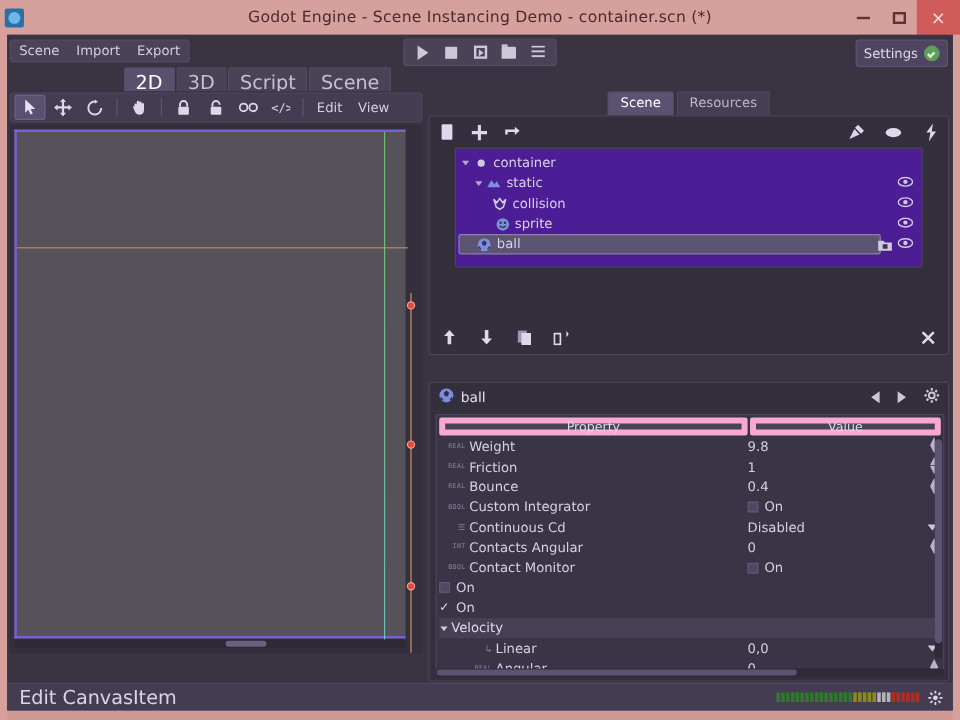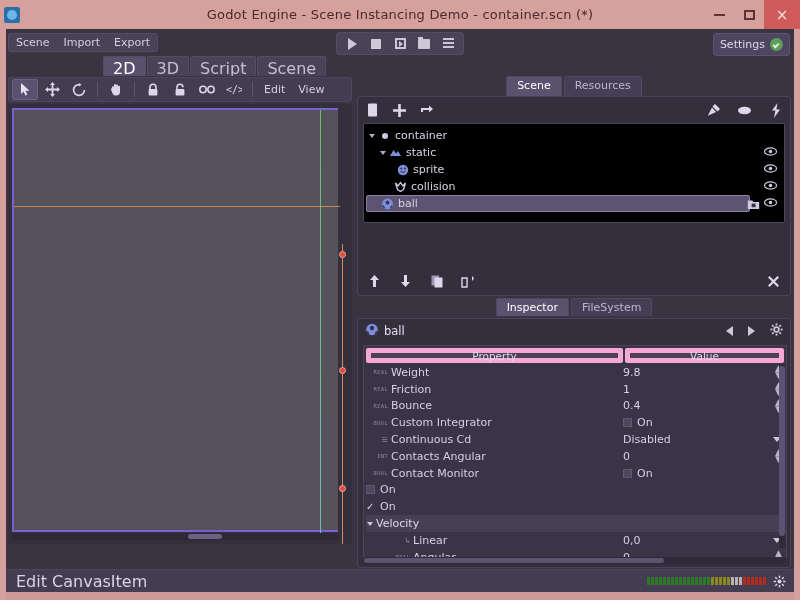--- a/index.html
+++ b/index.html
@@ -113,21 +113,21 @@
   .dtab { padding:2px 10px; font-size:11px; color:#bdb7cd; background:#453e54;
      border:1px solid #514860; border-bottom:none; border-radius:2px 2px 0 0; }
   .dtab.active { background:#5b5270; color:#ffffff; }
 
   .scene-dock { position:absolute; left:3px; top:20px; width:434px; height:200px;
      background:#342f3d; border:1px solid #4b4359; border-radius:3px; }
   .dock-toolbar { height:26px; display:flex; align-items:center; padding:0 6px; gap:10px; position:relative;}
   .di { width:17px; height:17px; display:flex; align-items:center; justify-content:center; color:#ded8ec; }
   .dock-toolbar .right-icons { position:absolute; right:6px; display:flex; gap:14px; }
 
-  .tree { margin:0 5px; background:#000000; border:1px solid #4b4359; border-radius:2px; height:100px; padding:3px 0; }
+  .tree { margin:0 21px; background:#4c1d95; border:1px solid #4b4359; border-radius:2px; height:100px; padding:3px 0; }
   .tnode { position:relative; height:17px; display:flex; align-items:center; font-size:11px; color:#d8d3e6; }
   .tarrow { width:0;height:0;border-left:4px solid #b3abc6;border-top:3px solid transparent;border-bottom:3px solid transparent;
       margin-right:4px; transform:rotate(90deg); flex:0 0 auto;}
   .ticon { width:13px;height:13px;margin-right:4px; flex:0 0 auto; display:flex;align-items:center;justify-content:center;}
   .eye { position:absolute; right:7px; width:13px; height:13px; }
   .tnode.selected-row { }
   .sel-box { position:absolute; left:2px; right:34px; top:0; height:17px;
       background:#5d5473; border:1px solid #8b80ab; border-radius:2px; }
   .node-label { position:relative; z-index:2; }
   .attach-ic { position:absolute; right:24px; width:13px; height:12px; }
@@ -382,53 +382,53 @@
               </div>
               <span class="node-label">static</span>
               <span class="eye">
                 <svg width="13" height="9" viewBox="0 0 13 9">
                     <ellipse cx="6.5" cy="4.5" rx="6" ry="3.6" fill="none" stroke="#cfc9e2" stroke-width="1.2"></ellipse>
                     <circle cx="6.5" cy="4.5" r="1.8" fill="#cfc9e2"></circle>
                   </svg>
               </span>
             </div>
 
+            <div class="tnode" style="padding-left:30px;">
+              <div class="ticon">
+                <svg width="13" height="12" viewBox="0 0 13 12">
+                    <path d="M1.5 2 L3.5 8.5 L6.5 10.5 L9.5 8.5 L11.5 2 L9 5 L6.5 1.5 L4 5 Z" fill="none" stroke="#cfc9e2" stroke-width="1.3"></path>
+                  </svg>
+              </div>
+              <span class="node-label">collision</span>
+              <span class="eye">
+                <svg width="13" height="9" viewBox="0 0 13 9">
+                    <ellipse cx="6.5" cy="4.5" rx="6" ry="3.6" fill="none" stroke="#cfc9e2" stroke-width="1.2"></ellipse>
+                    <circle cx="6.5" cy="4.5" r="1.8" fill="#cfc9e2"></circle>
+                  </svg>
+              </span>
+            </div>
+
             <div class="tnode" style="padding-left:32px;">
               <div class="ticon">
                 <svg width="12" height="12" viewBox="0 0 12 12">
                     <circle cx="6" cy="6" r="5.2" fill="#7b8fe0"></circle>
                     <circle cx="4.2" cy="4.6" r="1" fill="#342f3d"></circle>
                     <circle cx="7.8" cy="4.6" r="1" fill="#342f3d"></circle>
                     <path d="M3.4 7.4 Q6 9.6 8.6 7.4" stroke="#342f3d" stroke-width="1" fill="none"></path>
                   </svg>
               </div>
               <span class="node-label">sprite</span>
               <span class="eye">
                 <svg width="13" height="9" viewBox="0 0 13 9">
                     <ellipse cx="6.5" cy="4.5" rx="6" ry="3.6" fill="none" stroke="#cfc9e2" stroke-width="1.2"></ellipse>
                     <circle cx="6.5" cy="4.5" r="1.8" fill="#cfc9e2"></circle>
                   </svg>
               </span>
             </div>
 
-            <div class="tnode" style="padding-left:30px;">
-              <div class="ticon">
-                <svg width="13" height="12" viewBox="0 0 13 12">
-                    <path d="M1.5 2 L3.5 8.5 L6.5 10.5 L9.5 8.5 L11.5 2 L9 5 L6.5 1.5 L4 5 Z" fill="none" stroke="#cfc9e2" stroke-width="1.3"></path>
-                  </svg>
-              </div>
-              <span class="node-label">collision</span>
-              <span class="eye">
-                <svg width="13" height="9" viewBox="0 0 13 9">
-                    <ellipse cx="6.5" cy="4.5" rx="6" ry="3.6" fill="none" stroke="#cfc9e2" stroke-width="1.2"></ellipse>
-                    <circle cx="6.5" cy="4.5" r="1.8" fill="#cfc9e2"></circle>
-                  </svg>
-              </span>
-            </div>
-
             <div class="tnode selected-row" style="padding-left:17px;">
               <div class="sel-box"></div>
               <div class="ticon" style="position:relative;z-index:2;">
                 <svg width="13" height="12" viewBox="0 0 13 12">
                     <circle cx="6.5" cy="6" r="5.4" fill="#7b8fe0"></circle>
                     <path d="M6.5 2.2 L8.6 4 L7.7 6.6 L5.3 6.6 L4.4 4 Z" fill="#3a3546"></path>
                     <path d="M2 7.6 L3.6 9.8 M11 7.6 L9.4 9.8" stroke="#3a3546" stroke-width="1.2"></path>
                   </svg>
               </div>
               <span class="node-label">ball</span>
@@ -471,24 +471,20 @@
                 </svg>
             </div>
             <div class="di close-x">
               <svg width="11" height="11" viewBox="0 0 11 11">
                   <path d="M0.8 0.8 L10.2 10.2 M10.2 0.8 L0.8 10.2" stroke="#ded8ec" stroke-width="2.2"></path>
                 </svg>
             </div>
           </div>
         </div>
 
-        <div class="insp-tabs">
-          <div class="dtab active">Inspector</div>
-          <div class="dtab">FileSystem</div>
-        </div>
 
         <div class="insp-dock">
           <div class="insp-head">
             <span>
               <svg width="14" height="13" viewBox="0 0 13 12">
                   <circle cx="6.5" cy="6" r="5.4" fill="#7b8fe0"></circle>
                   <path d="M6.5 2.2 L8.6 4 L7.7 6.6 L5.3 6.6 L4.4 4 Z" fill="#342f3d"></path>
                   <path d="M2 7.6 L3.6 9.8 M11 7.6 L9.4 9.8" stroke="#342f3d" stroke-width="1.2"></path>
                 </svg>
             </span>

